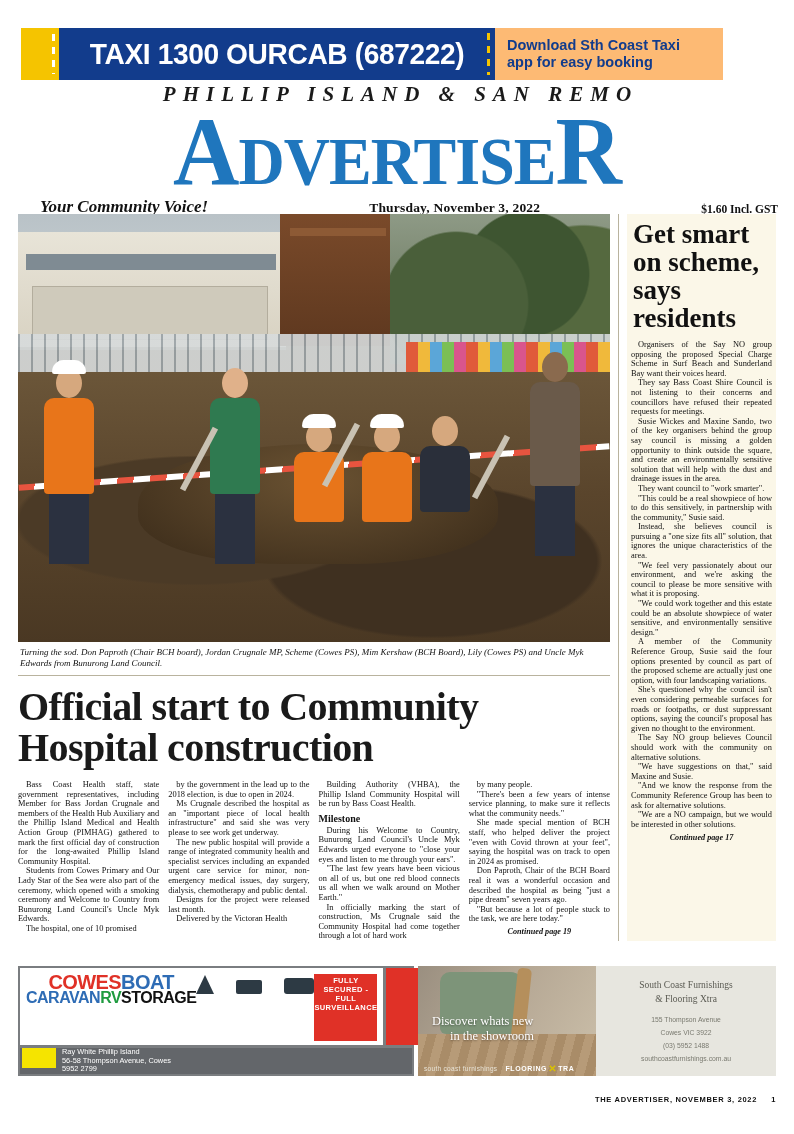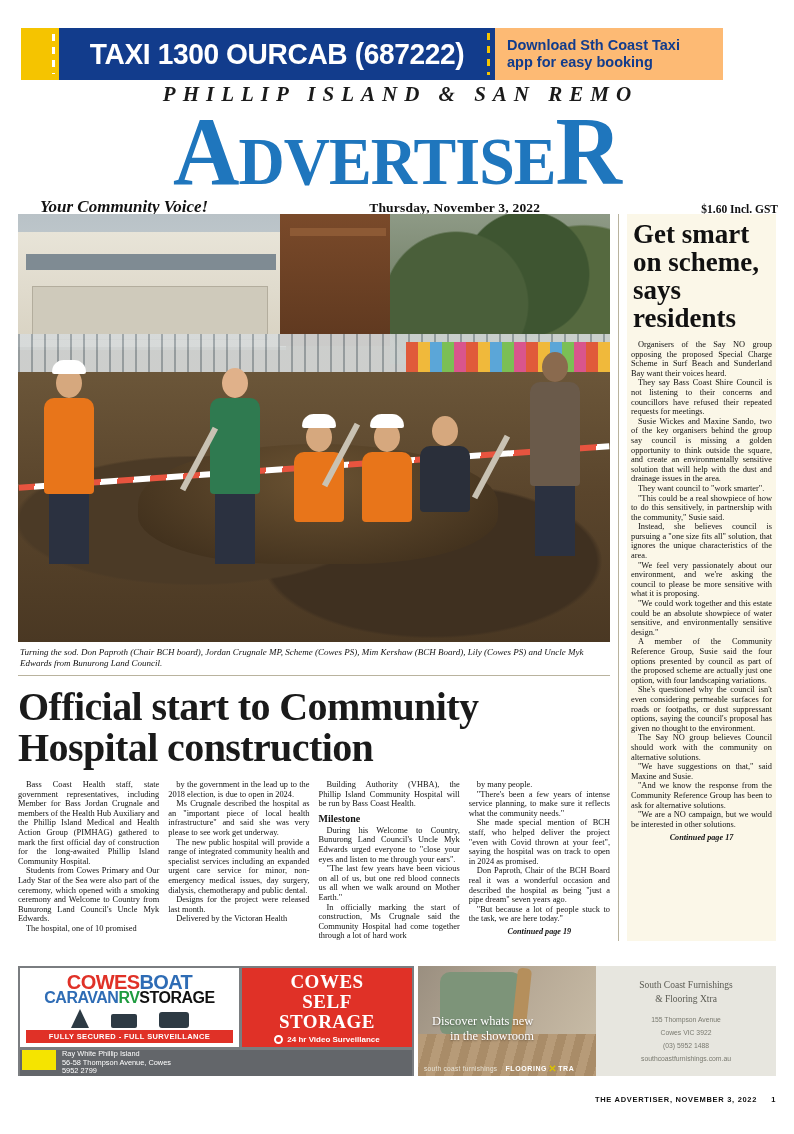--- a/index.html
+++ b/index.html
@@ -191,21 +191,21 @@
 
   
   .ads { position:absolute; left:18px; top:966px; width:758px; height:110px;
          display:flex; gap:4px; }
   .ad-cowes-wrap {
     width:396px; background:#7a7d80; padding:2px; display:flex; flex-direction:column;
   }
   .ad-row1 { display:flex; gap:3px; height:80px; }
   .ad-boat {
     flex:1 1 auto; background:#ffffff; position:relative; padding:4px 6px;
-    display:flex; flex-direction:column; justify-content:space-between;
+    display:flex; flex-direction:row; justify-content:space-between;
   }
   .ad-boat-l1 { font-family:"Liberation Sans", sans-serif; font-weight:bold;
     font-size:20px; line-height:20px; letter-spacing:-0.6px; text-align:center;}
   .ad-boat-l1 .c1{color:#e03127;} .ad-boat-l1 .c2{color:#2e6cb5;}
   .ad-boat-l2 { font-family:"Liberation Sans", sans-serif; font-weight:bold;
     font-size:16px; line-height:16px; letter-spacing:-0.5px; text-align:center; margin-top:-2px;}
   .ad-boat-l2 .c1{color:#2e6cb5;}
   .ad-boat-l2 .c3{color:#1f9b3f;} .ad-boat-l2 .c4{color:#111;}
   .ad-icons { display:flex; justify-content:center; gap:22px; align-items:flex-end; height:22px;}
   .ad-icon-boat{ width:0;height:0;border-left:9px solid transparent;border-right:9px solid transparent;

